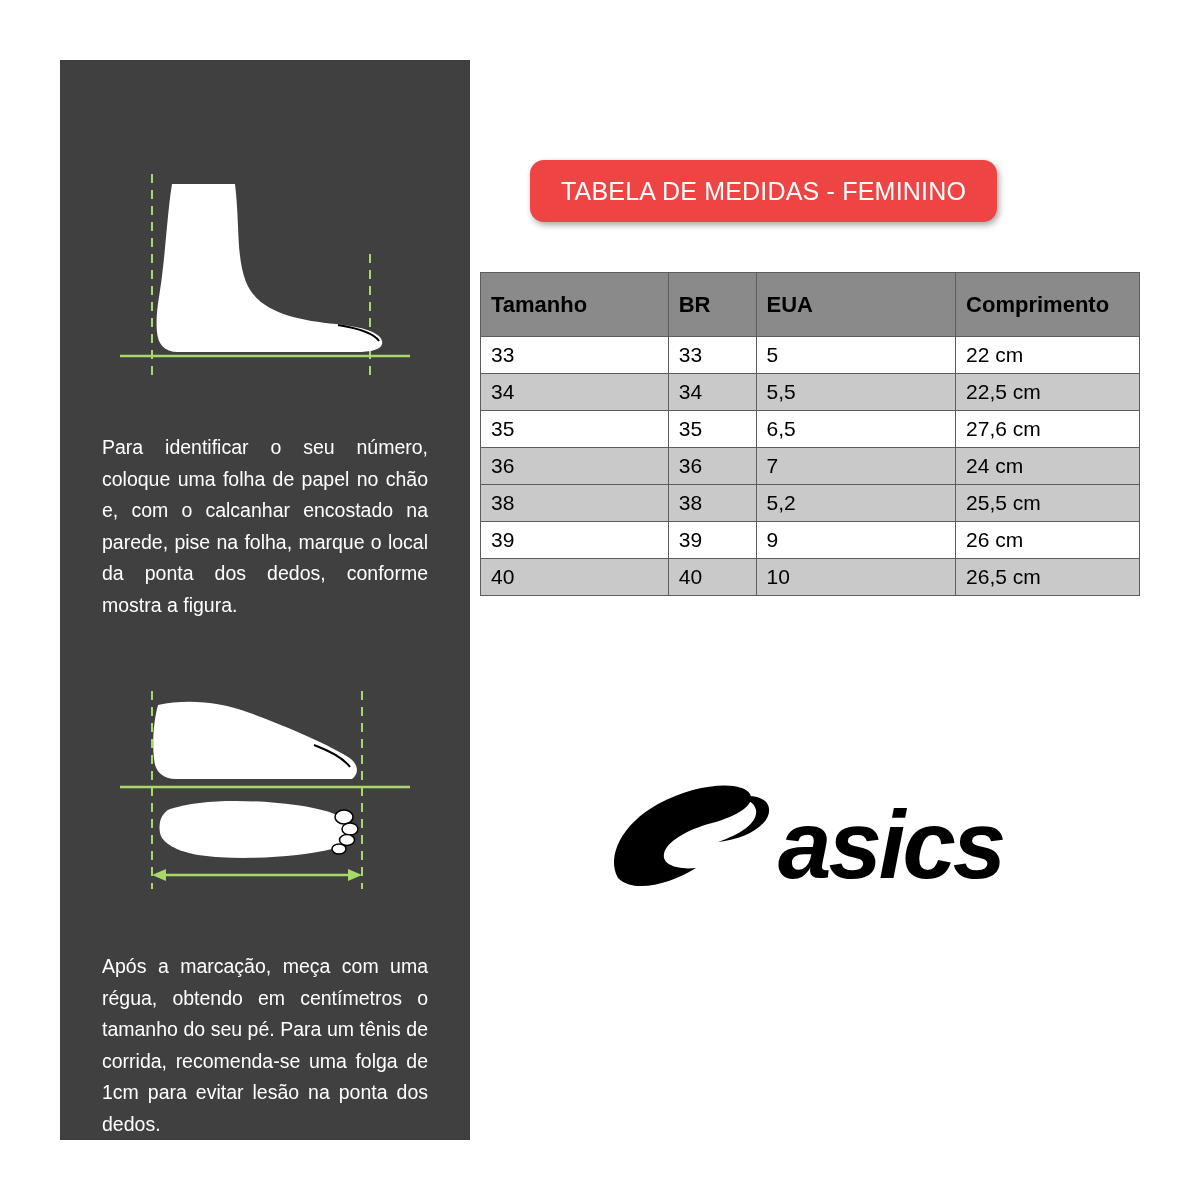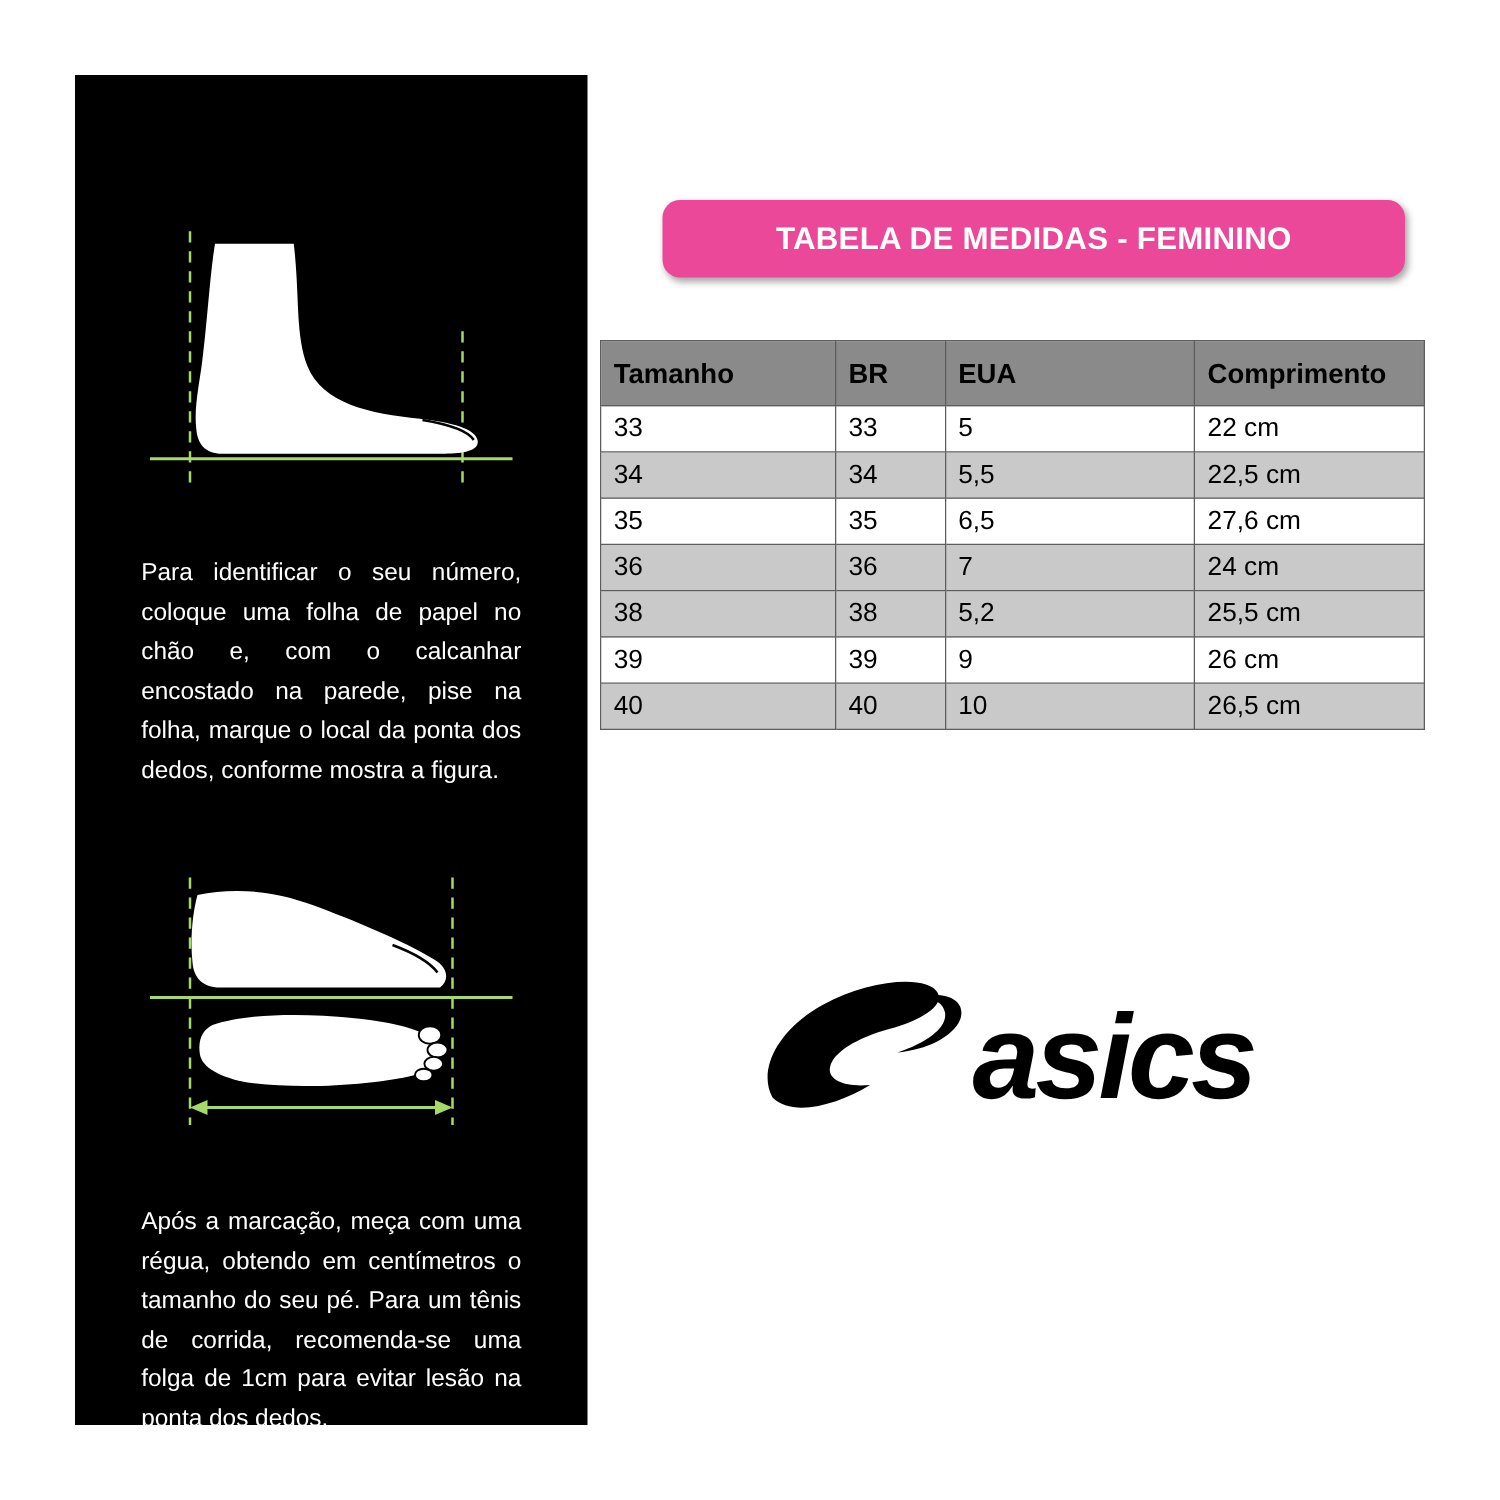--- a/index.html
+++ b/index.html
@@ -16,24 +16,24 @@
     overflow: hidden;
   }
 
   
   .left-panel {
     position: absolute;
     left: 60px;
     top: 60px;
     width: 410px;
     height: 1080px;
-    background: #000000;
+    background: #404040;
     color: #ffffff;
     box-sizing: border-box;
-    padding: 15px;
+    padding: 4px;
   }
 
   .diagram {
     width: 100%;
     position: relative;
   }
   .diagram svg { display: block; margin: 0 auto; }
 
   .instruction {
     font-size: 19.5px;
@@ -50,30 +50,30 @@
     left: 480px;
     top: 60px;
     width: 660px;
     height: 1080px;
   }
 
   .title-pill {
     position: absolute;
     left: 50px;
     top: 100px;
-    width: 594px;
+    width: 467px;
     height: 62px;
-    background: #ec4899;
+    background: #ef4444;
     border-radius: 14px;
     color: #ffffff;
     display: flex;
     align-items: center;
     justify-content: center;
     font-size: 25px;
-    font-weight: bold;
+    font-weight: normal;
     letter-spacing: 0.2px;
     box-shadow: 2px 3px 6px rgba(0,0,0,0.35);
   }
 
   table.size-table {
     position: absolute;
     left: 0px;
     top: 212px;
     width: 660px;
     border-collapse: collapse;
@@ -88,21 +88,21 @@
     text-align: left;
     font-weight: normal;
     height: 31px;
     box-sizing: border-box;
   }
   table.size-table thead th {
     background: #8a8a8a;
     color: #000000;
     font-weight: bold;
     font-size: 22px;
-    height: 52px;
+    height: 64px;
   }
   table.size-table tbody tr.alt td {
     background: #c9c9c9;
   }
   .col-tamanho { width: 188px; }
   .col-br      { width: 88px; margin-left: 48px; }
   .col-eua     { width: 200px; }
   .col-comp    { width: 184px; }
 
   .brand {

